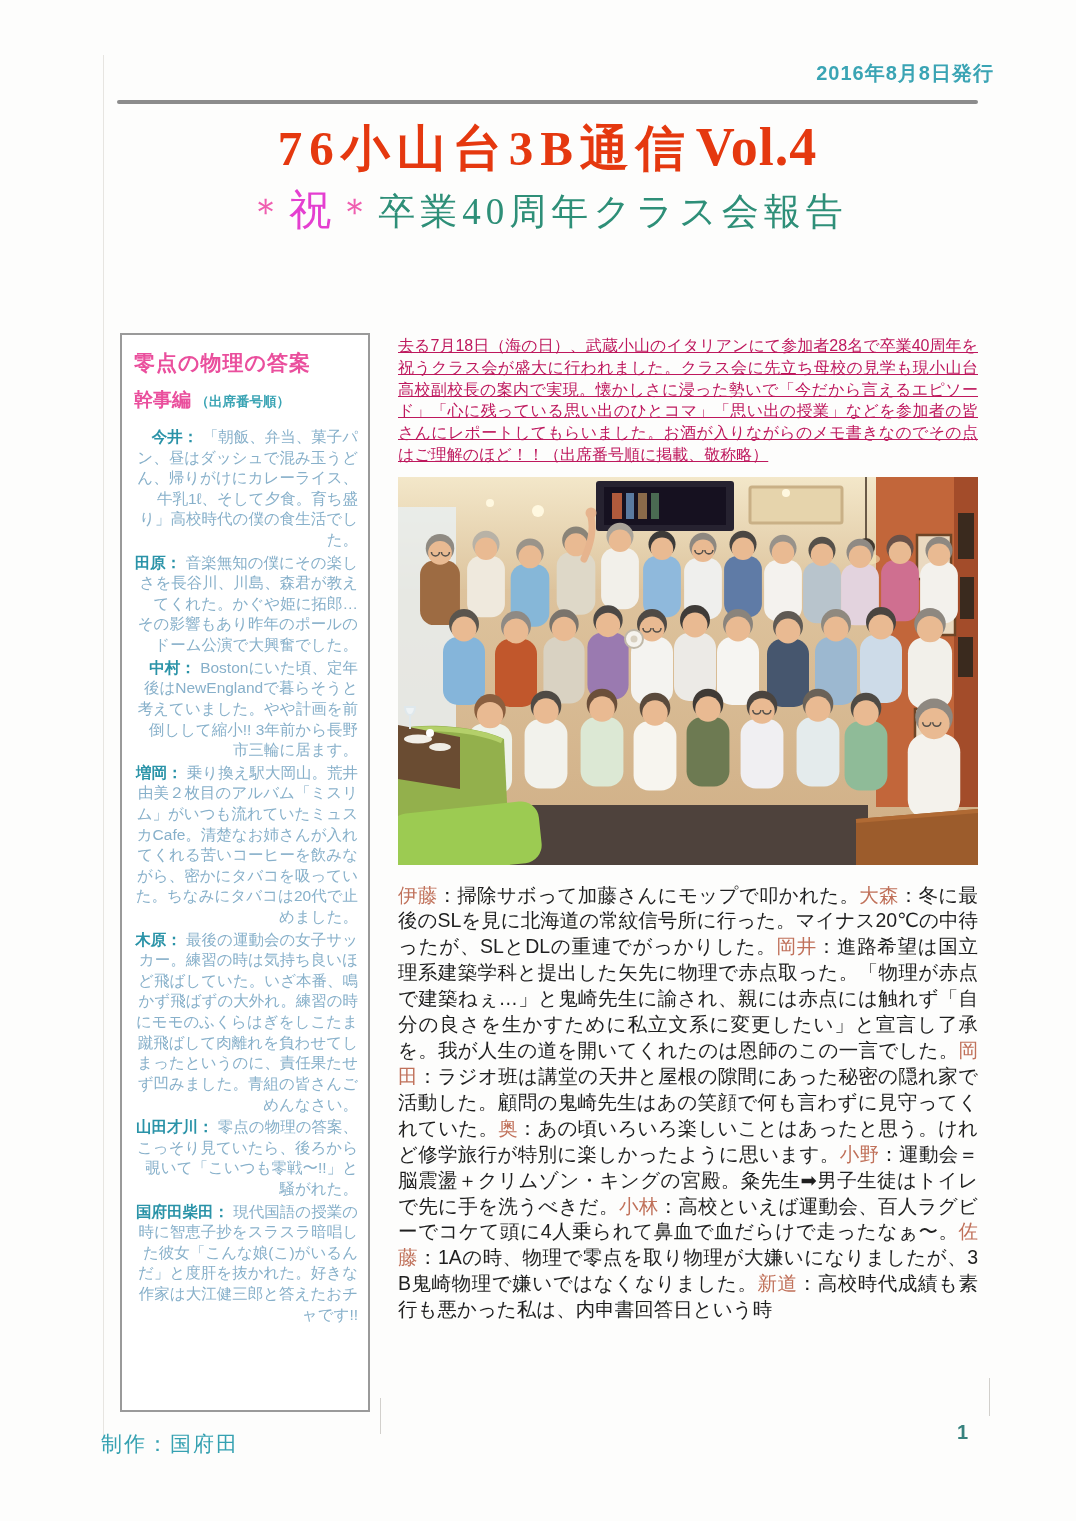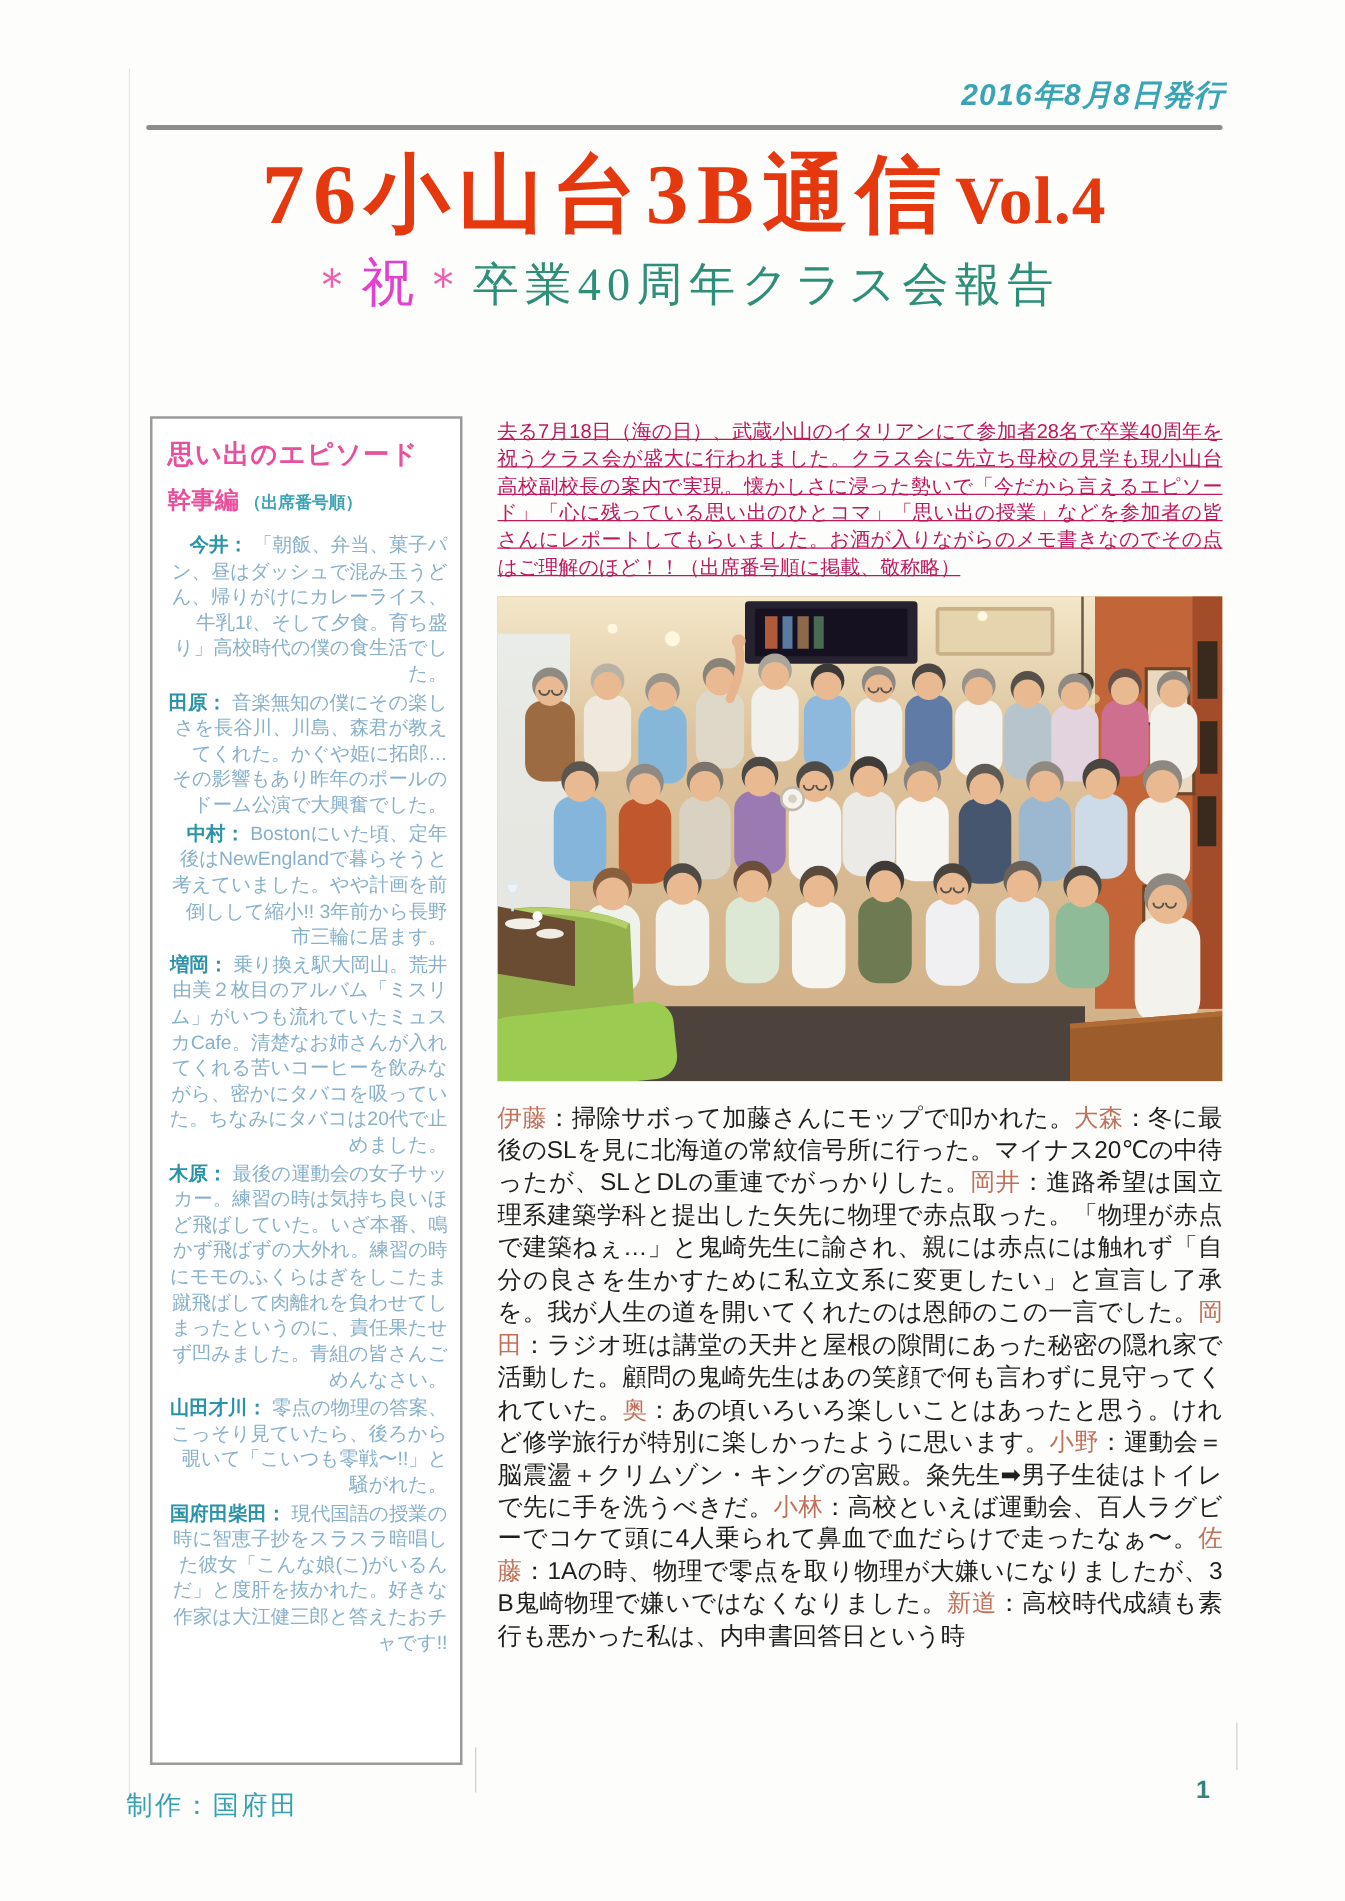--- a/index.html
+++ b/index.html
@@ -7,33 +7,33 @@
     width:1076px;height:1521px;position:relative;background:#fdfdfc;
     font-family:"Liberation Sans","DejaVu Sans",sans-serif;
     -webkit-font-smoothing:antialiased;overflow:hidden;
   }
   .scan-edge{position:absolute;background:#e7e5e1;width:1px;}
   .edge-left{left:103px;top:55px;height:1380px;}
   .edge-mark-a{left:380px;top:1398px;height:36px;background:#d2d0cc;}
   .edge-mark-b{left:989px;top:1378px;height:38px;background:#d2d0cc;}
 
   .issue-date{
-    position:absolute;top:60px;right:96px;
-    color:#3aa4b4;font-size:24px;font-weight:700;letter-spacing:1px;font-style:italic;
+    position:absolute;top:60px;right:82px;
+    color:#3aa4b4;font-size:20px;font-weight:700;letter-spacing:1px;
   }
   .rule{
     position:absolute;top:100px;left:117px;width:861px;height:4px;
     background:#8c8c8c;border-radius:2px;
   }
   .title-block{
     position:absolute;top:116px;left:117px;width:861px;text-align:center;
     font-family:"Liberation Serif","DejaVu Serif",serif;
   }
   .title-main{
-    color:#e5380f;font-size:68px;font-weight:700;letter-spacing:7px;line-height:1.15;
+    color:#e5380f;font-size:49px;font-weight:700;letter-spacing:7px;line-height:1.15;
   }
   .title-vol{
     color:#e5380f;font-size:54px;font-weight:700;letter-spacing:1px;
   }
   .subtitle{
     margin-top:4px;font-size:37px;font-weight:400;letter-spacing:5px;color:#2e8f78;
   }
   .subtitle .star{color:#ef5fb0;}
   .subtitle .shuku{color:#e43fd0;font-size:42px;}
 
@@ -95,21 +95,21 @@
     <span class="title-vol">Vol.4</span>
   </div>
   <div class="subtitle">
     <span class="star">＊</span><span class="shuku">祝</span><span class="star">＊</span><span>卒業40周年クラス会報告</span>
   </div>
 </div>
 
 <div class="content">
 
   <div class="sidebar">
-    <p class="sidebar-title">思い出のエピソード</p>
+    <p class="sidebar-title">零点の物理の答案</p>
     <p class="sidebar-section">
       <span class="section-name">幹事編</span>
       <span class="section-note">（出席番号順）</span>
     </p>
     <div id="sidebar-entries">
         <p class="entry"><span class="entry-name">今井： </span><span>「朝飯、弁当、菓子パン、昼はダッシュで混み玉うどん、帰りがけにカレーライス、牛乳1ℓ、そして夕食。育ち盛り」高校時代の僕の食生活でした。</span></p>
         <p class="entry"><span class="entry-name">田原： </span><span>音楽無知の僕にその楽しさを長谷川、川島、森君が教えてくれた。かぐや姫に拓郎…　その影響もあり昨年のポールのドーム公演で大興奮でした。</span></p>
         <p class="entry"><span class="entry-name">中村： </span><span>Bostonにいた頃、定年後はNewEnglandで暮らそうと考えていました。やや計画を前倒しして縮小!! 3年前から長野市三輪に居ます。</span></p>
         <p class="entry"><span class="entry-name">増岡： </span><span>乗り換え駅大岡山。荒井由美２枚目のアルバム「ミスリム」がいつも流れていたミュスカCafe。清楚なお姉さんが入れてくれる苦いコーヒーを飲みながら、密かにタバコを吸っていた。ちなみにタバコは20代で止めました。</span></p>
         <p class="entry"><span class="entry-name">木原： </span><span>最後の運動会の女子サッカー。練習の時は気持ち良いほど飛ばしていた。いざ本番、鳴かず飛ばずの大外れ。練習の時にモモのふくらはぎをしこたま蹴飛ばして肉離れを負わせてしまったというのに、責任果たせず凹みました。青組の皆さんごめんなさい。</span></p>

